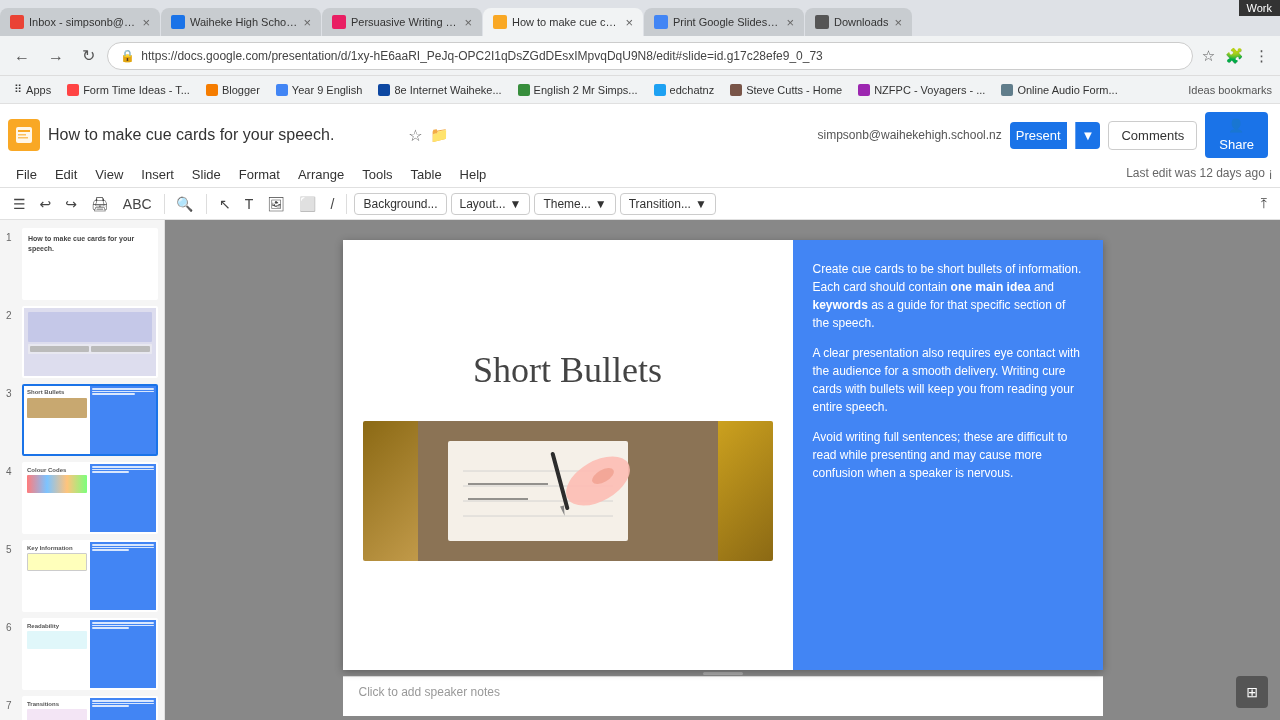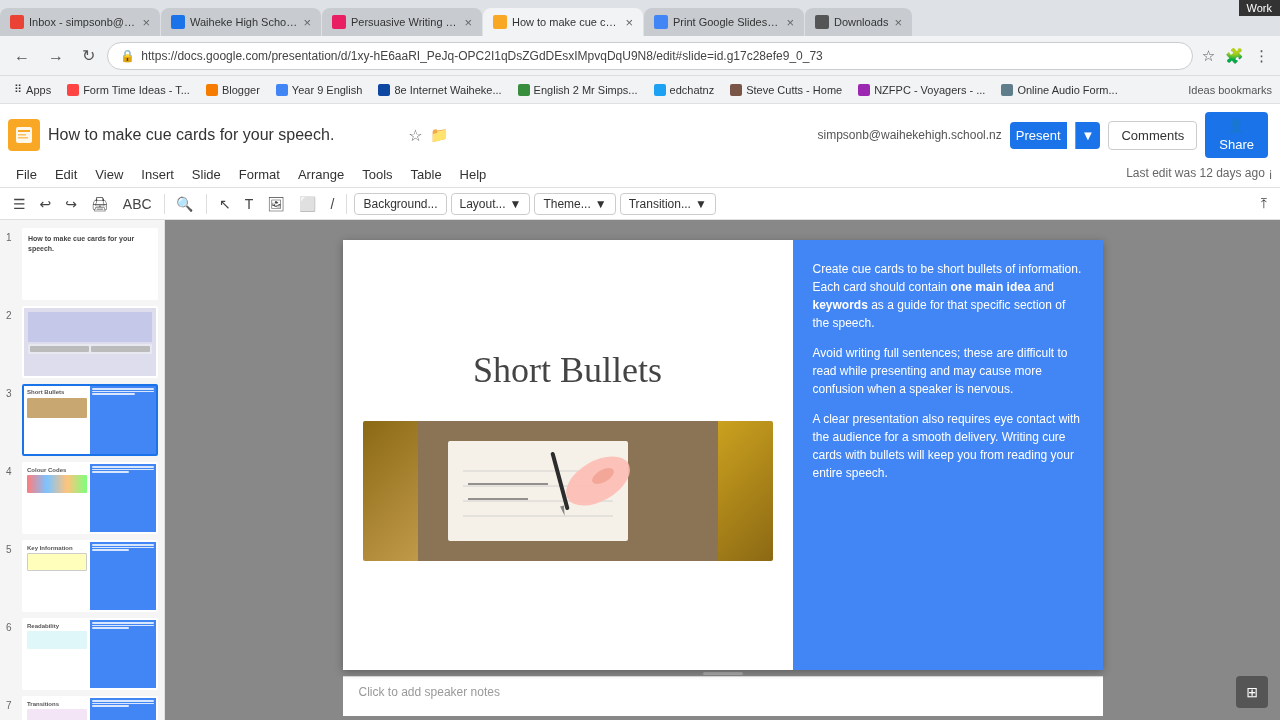--- a/index.html
+++ b/index.html
@@ -406,22 +406,22 @@
                 <line x1="50" y1="63" x2="130" y2="63" stroke="#333" stroke-width="1.2"></line>
                 <line x1="50" y1="78" x2="110" y2="78" stroke="#333" stroke-width="1.2"></line>
               </svg>
             </div>
           </div>
 
           <div class="slide-right">
             <p>
               <span>Create cue cards to be short bullets of information. Each card should contain </span><strong>one main idea</strong><span> and </span><strong>keywords</strong><span> as a guide for that specific section of the speech.</span>
             </p>
+            <p>A clear presentation also requires eye contact with the audience for a smooth delivery. Writing cure cards with bullets will keep you from reading your entire speech.</p>
             <p>Avoid writing full sentences; these are difficult to read while presenting and may cause more confusion when a speaker is nervous.</p>
-            <p>A clear presentation also requires eye contact with the audience for a smooth delivery. Writing cure cards with bullets will keep you from reading your entire speech.</p>
           </div>
         </div>
 
         <div style="height:6px; width:760px; display:flex; align-items:center; justify-content:center; cursor:ns-resize;">
           <div style="width:40px; height:3px; background:#aaa; border-radius:2px;"></div>
         </div>
 
         <div class="notes-area" style="width:760px;">
           <span>Click to add speaker notes</span>
         </div>

